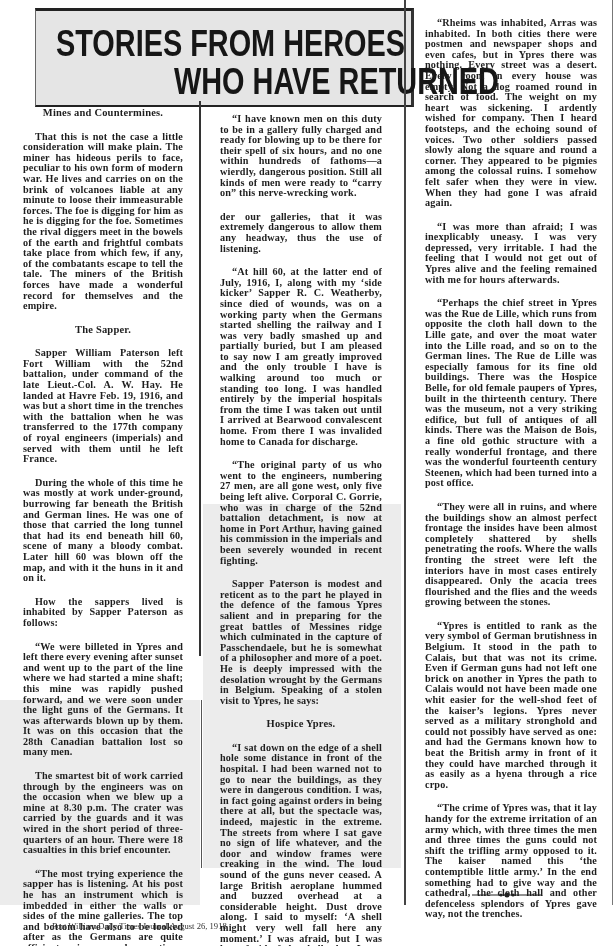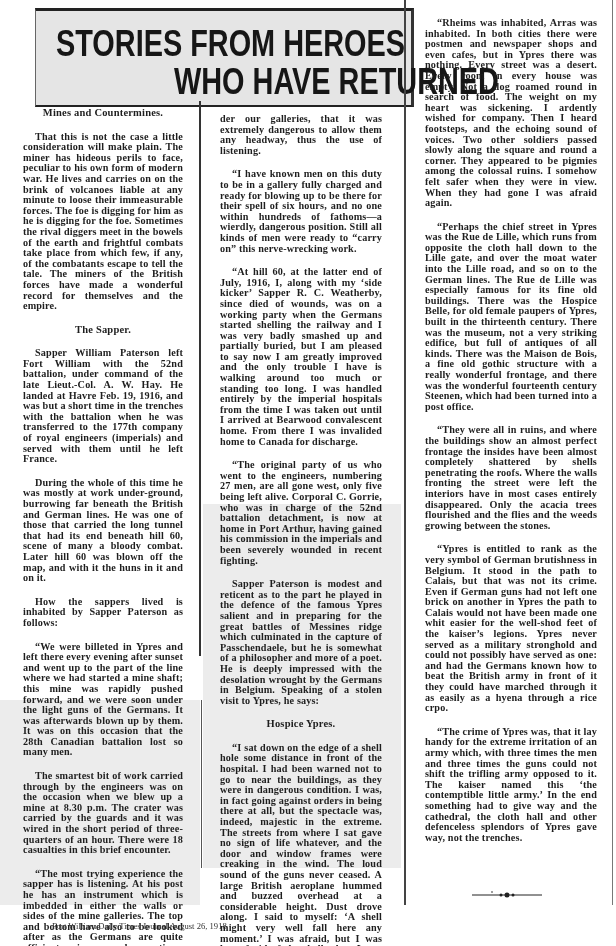--- a/index.html
+++ b/index.html
@@ -50,30 +50,31 @@
       <p>That this is not the case a little consideration will make plain. The miner has hideous perils to face, peculiar to his own form of modern war. He lives and carries on on the brink of volcanoes liable at any minute to loose their immeasurable forces. The foe is digging for him as he is digging for the foe. Sometimes the rival diggers meet in the bowels of the earth and frightful combats take place from which few, if any, of the combatants escape to tell the tale. The miners of the British forces have made a wonderful record for themselves and the empire.</p>
       <h3>The Sapper.</h3>
       <p>Sapper William Paterson left Fort William with the 52nd battalion, under command of the late Lieut.-Col. A. W. Hay. He landed at Havre Feb. 19, 1916, and was but a short time in the trenches with the battalion when he was transferred to the 177th company of royal engineers (imperials) and served with them until he left France.</p>
       <p>During the whole of this time he was mostly at work under-ground, burrowing far beneath the British and German lines. He was one of those that carried the long tunnel that had its end beneath hill 60, scene of many a bloody combat. Later hill 60 was blown off the map, and with it the huns in it and on it.</p>
       <p>How the sappers lived is inhabited by Sapper Paterson as follows:</p>
       <p>“We were billeted in Ypres and left there every evening after sunset and went up to the part of the line where we had started a mine shaft; this mine was rapidly pushed forward, and we were soon under the light guns of the Germans. It was afterwards blown up by them. It was on this occasion that the 28th Canadian battalion lost so many men.</p>
       <p>The smartest bit of work carried through by the engineers was on the occasion when we blew up a mine at 8.30 p.m. The crater was carried by the guards and it was wired in the short period of three-quarters of an hour. There were 18 casualties in this brief encounter.</p>
       <p>“The most trying experience the sapper has is listening. At his post he has an instrument which is imbedded in either the walls or sides of the mine galleries. The top and bottom have also to be looked after as the Germans are quite efficient miners, and sometimes they got so close to us alongside, above or un-</p>
     </div>
   <div class="col" id="col2">
+      <p>“I have known men on this duty to be in a gallery fully charged and ready for blowing up to be there for their spell of six hours, and no one within hundreds of fathoms—a wierdly, dangerous position. Still all kinds of men were ready to “carry on” this nerve-wrecking work.</p>
       <p style="text-indent: 0px;">der our galleries, that it was extremely dangerous to allow them any headway, thus the use of listening.</p>
-      <p>“I have known men on this duty to be in a gallery fully charged and ready for blowing up to be there for their spell of six hours, and no one within hundreds of fathoms—a wierdly, dangerous position. Still all kinds of men were ready to “carry on” this nerve-wrecking work.</p>
       <p>“At hill 60, at the latter end of July, 1916, I, along with my ‘side kicker’ Sapper R. C. Weatherby, since died of wounds, was on a working party when the Germans started shelling the railway and I was very badly smashed up and partially buried, but I am pleased to say now I am greatly improved and the only trouble I have is walking around too much or standing too long. I was handled entirely by the imperial hospitals from the time I was taken out until I arrived at Bearwood convalescent home. From there I was invalided home to Canada for discharge.</p>
       <p>“The original party of us who went to the engineers, numbering 27 men, are all gone west, only five being left alive. Corporal C. Gorrie, who was in charge of the 52nd battalion detachment, is now at home in Port Arthur, having gained his commission in the imperials and been severely wounded in recent fighting.</p>
       <p>Sapper Paterson is modest and reticent as to the part he played in the defence of the famous Ypres salient and in preparing for the great battles of Messines ridge which culminated in the capture of Passchendaele, but he is somewhat of a philosopher and more of a poet. He is deeply impressed with the desolation wrought by the Germans in Belgium. Speaking of a stolen visit to Ypres, he says:</p>
       <h3>Hospice Ypres.</h3>
       <p>“I sat down on the edge of a shell hole some distance in front of the hospital. I had been warned not to go to near the buildings, as they were in dangerous condition. I was, in fact going against orders in being there at all, but the spectacle was, indeed, majestic in the extreme. The streets from where I sat gave no sign of life whatever, and the door and window frames were creaking in the wind. The loud sound of the guns never ceased. A large British aeroplane hummed and buzzed overhead at a considerable height. Dust drove along. I said to myself: ‘A shell might very well fall here any moment.’ I was afraid, but I was less afraid of the shells than I was of the intense loneliness.</p>
     </div>
   <div class="col" id="col3">
       <p>“Rheims was inhabited, Arras was inhabited. In both cities there were postmen and newspaper shops and even cafes, but in Ypres there was nothing. Every street was a desert. Every room in every house was empty. Not a dog roamed round in search of food. The weight on my heart was sickening. I ardently wished for company. Then I heard footsteps, and the echoing sound of voices. Two other soldiers passed slowly along the square and round a corner. They appeared to be pigmies among the colossal ruins. I somehow felt safer when they were in view. When they had gone I was afraid again.</p>
+      <p>“I was more than afraid; I was inexplicably uneasy. I was very depressed, very irritable. I had the feeling that I would not get out of Ypres alive and the feeling remained with me for hours afterwards.</p>
       <p>“Perhaps the chief street in Ypres was the Rue de Lille, which runs from opposite the cloth hall down to the Lille gate, and over the moat water into the Lille road, and so on to the German lines. The Rue de Lille was especially famous for its fine old buildings. There was the Hospice Belle, for old female paupers of Ypres, built in the thirteenth century. There was the museum, not a very striking edifice, but full of antiques of all kinds. There was the Maison de Bois, a fine old gothic structure with a really wonderful frontage, and there was the wonderful fourteenth century Steenen, which had been turned into a post office.</p>
       <p>“They were all in ruins, and where the buildings show an almost perfect frontage the insides have been almost completely shattered by shells penetrating the roofs. Where the walls fronting the street were left the interiors have in most cases entirely disappeared. Only the acacia trees flourished and the flies and the weeds growing between the stones.</p>
       <p>“Ypres is entitled to rank as the very symbol of German brutishness in Belgium. It stood in the path to Calais, but that was not its crime. Even if German guns had not left one brick on another in Ypres the path to Calais would not have been made one whit easier for the well-shod feet of the kaiser’s legions. Ypres never served as a military stronghold and could not possibly have served as one: and had the Germans known how to beat the British army in front of it they could have marched through it as easily as a hyena through a rice crpo.</p>
       <p>“The crime of Ypres was, that it lay handy for the extreme irritation of an army which, with three times the men and three times the guns could not shift the trifling army opposed to it. The kaiser named this ‘the contemptible little army.’ In the end something had to give way and the cathedral, the cloth hall and other defenceless splendors of Ypres gave way, not the trenches.</p>
     </div>
 
   <svg class="ornament" viewBox="0 0 70 8">
     <line x1="0" y1="4" x2="70" y2="4" stroke="#222" stroke-width="1"></line>
     <circle cx="35" cy="4" r="2.5" fill="#222"></circle>
     <circle cx="29" cy="4" r="1.5" fill="#222"></circle>

